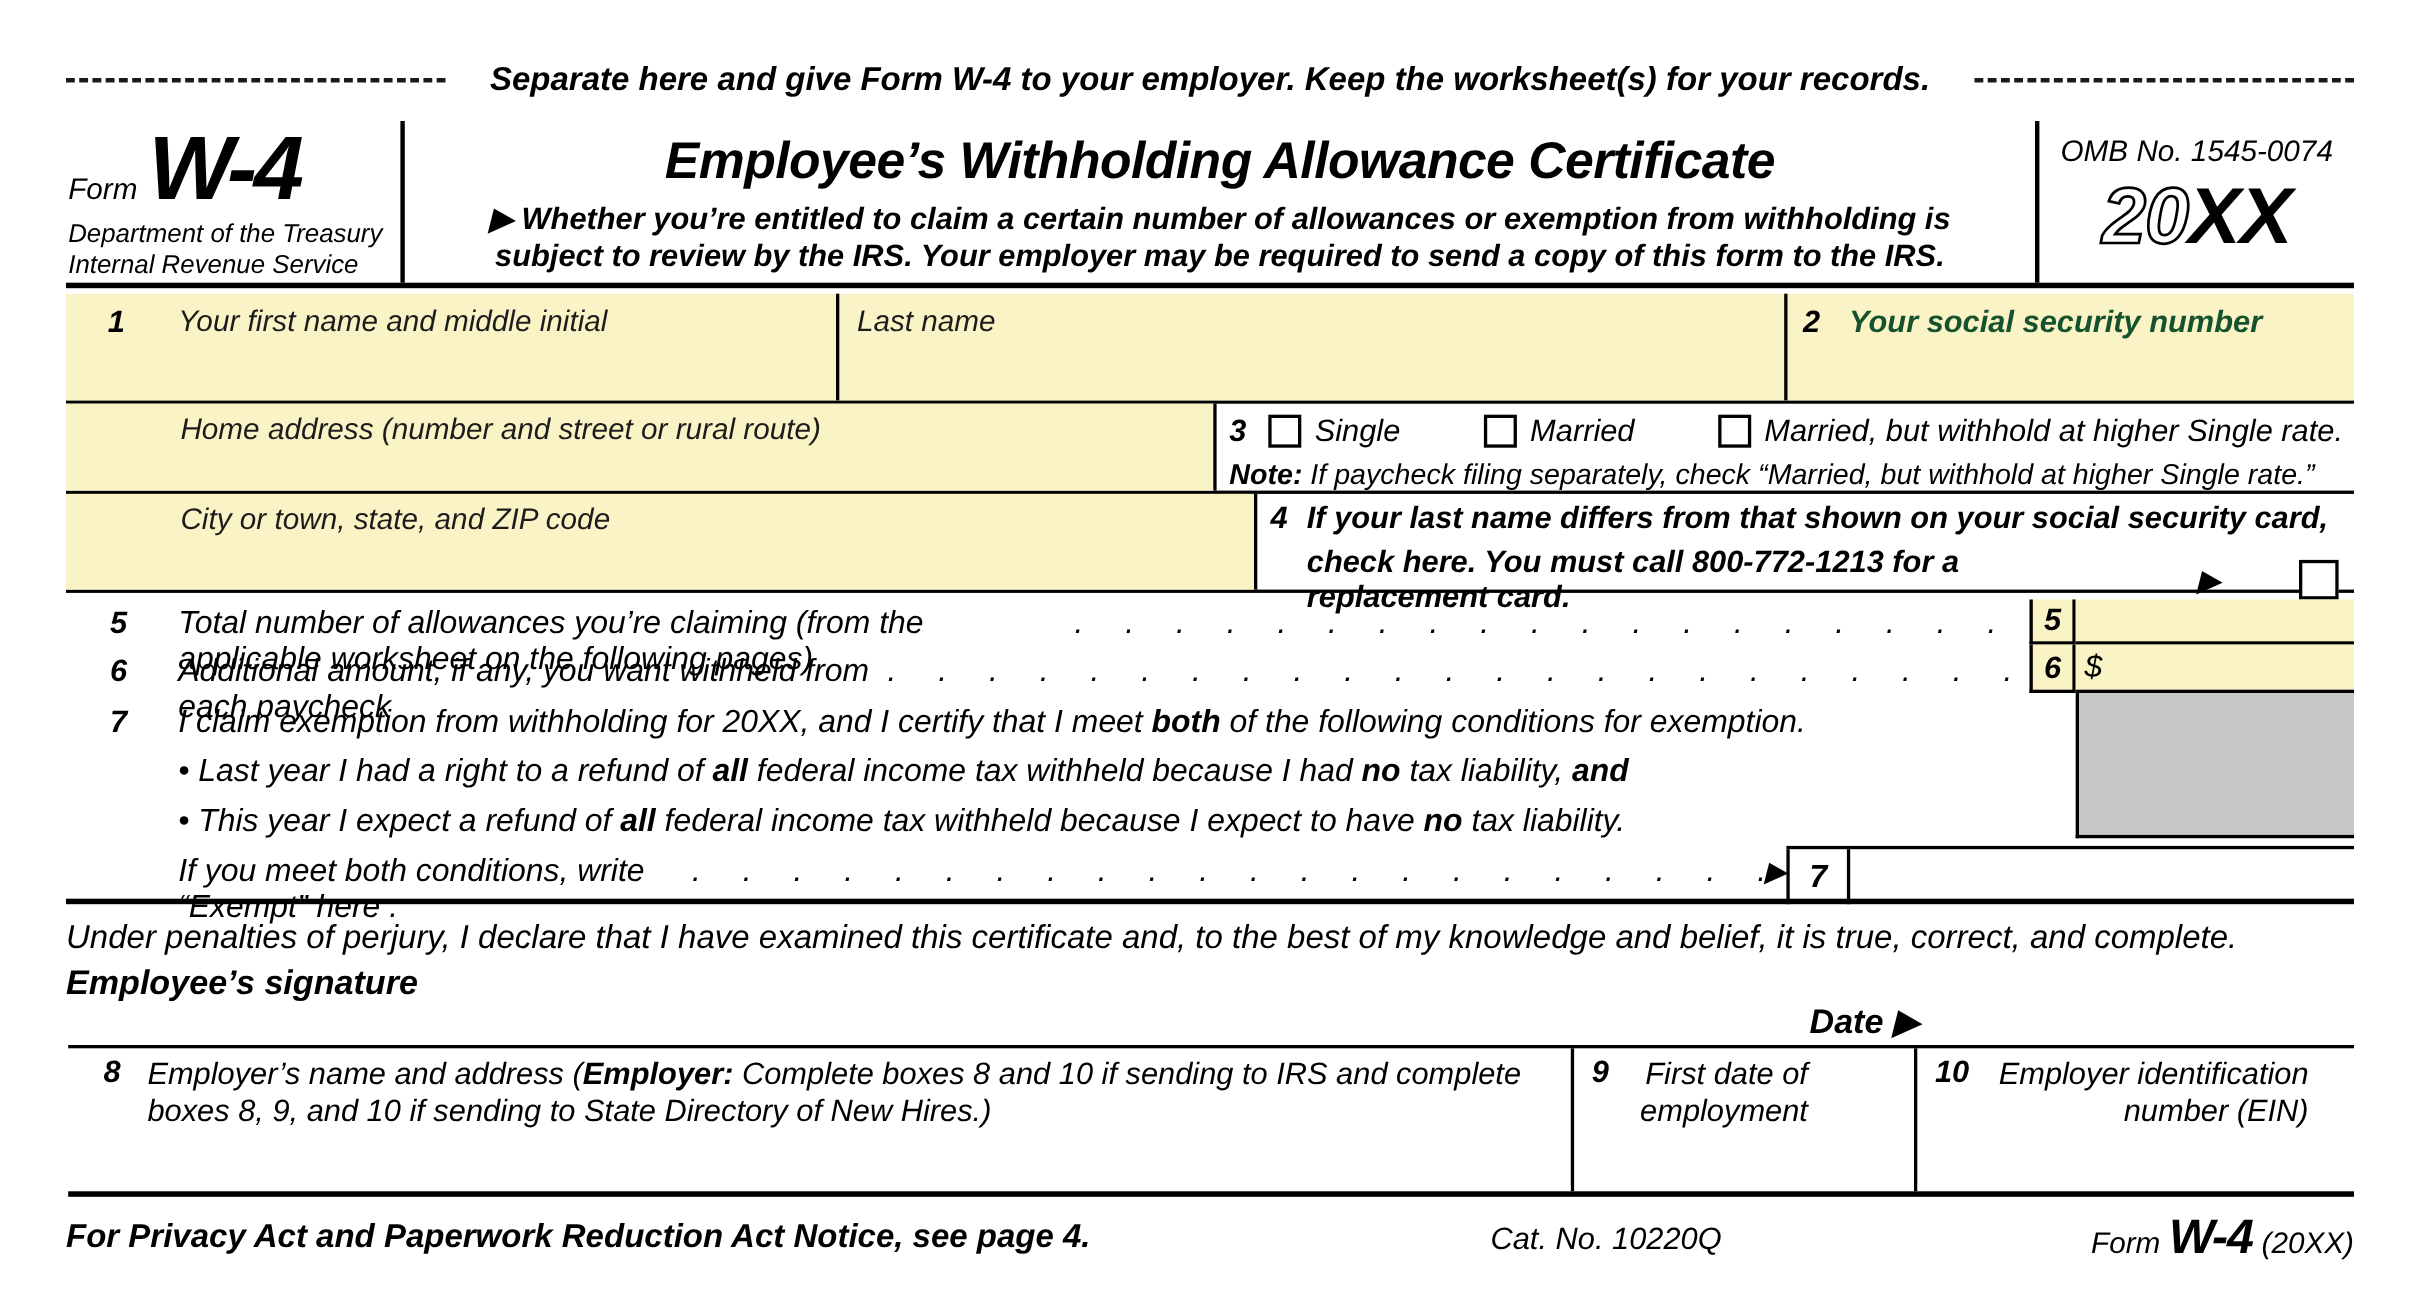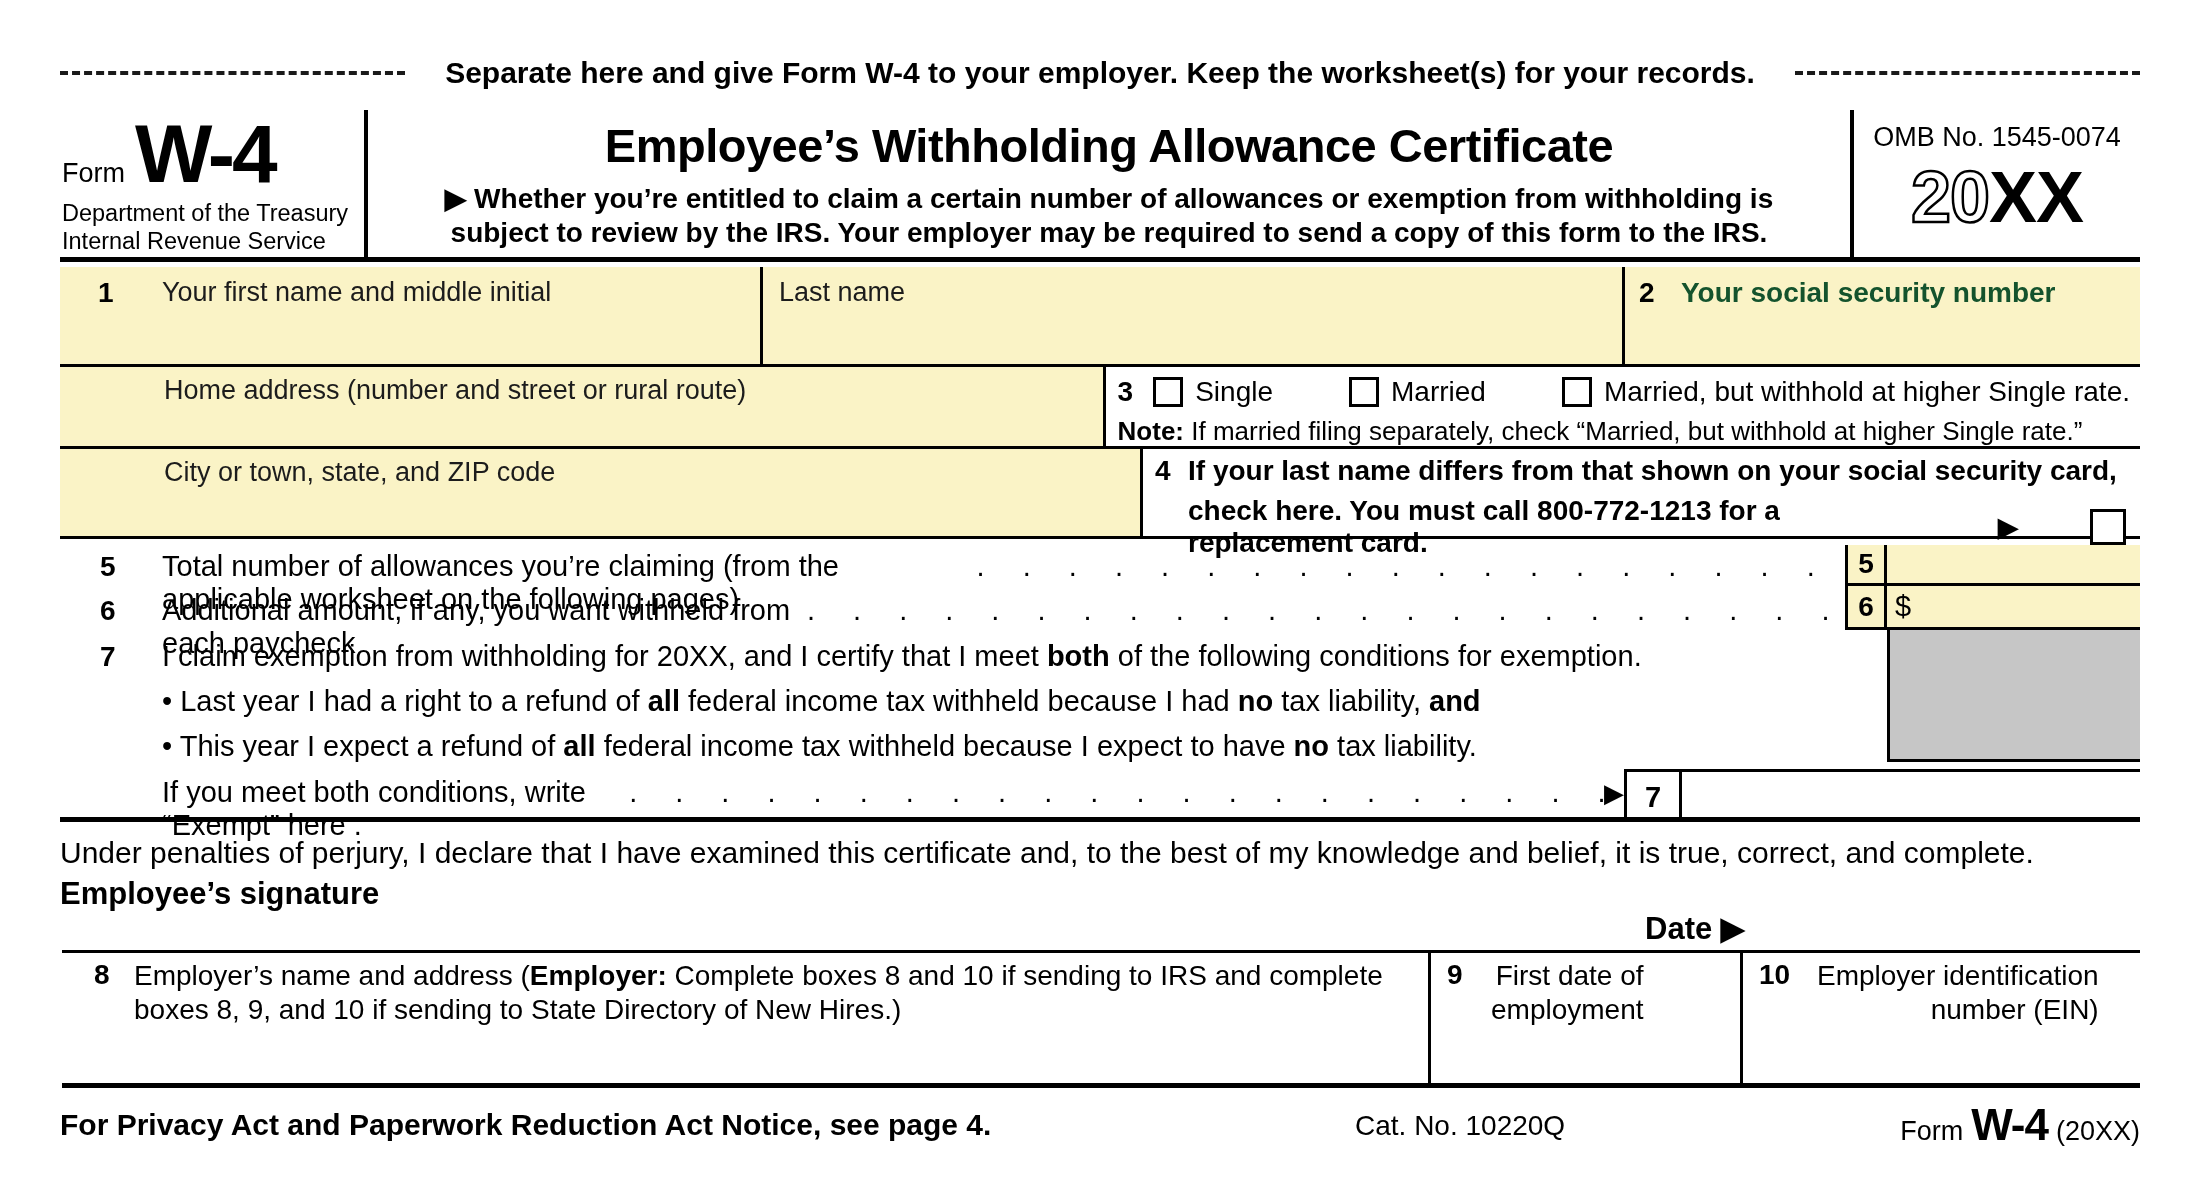--- a/index.html
+++ b/index.html
@@ -1,19 +1,19 @@
 <!DOCTYPE html>
 <html><head>
 <meta charset="utf-8">
 <style>
   * { margin:0; padding:0; box-sizing:border-box; }
   html,body { background:#fff; }
   .page {
     position:relative; width:2200px; height:1196px; background:#fff;
-    font-family:"Liberation Sans", sans-serif; color:#000; overflow:hidden;
+    font-family:"Liberation Sans", sans-serif; color:#000; overflow:hidden;font-style:italic;
   }
   
   .sep-row { position:absolute; left:60px; right:60px; top:56px; display:flex; align-items:center; gap:40px; }
   .sep-dash { flex:1 1 auto; height:0; border-top:4px dashed #1a1a1a; }
   .sep-text { font-size:30px; font-weight:bold; white-space:nowrap; }
   
   .hdr { position:absolute; left:60px; top:110px; width:2080px; height:152px; border-bottom:5px solid #000; display:flex; }
   .hdr-left { width:308px; border-right:4px solid #000; padding:10px 6px 0 2px; }
   .form-line { display:flex; align-items:baseline; gap:10px; }
   .form-word { font-size:27px; }
@@ -162,21 +162,21 @@
         <div class="l3">
           <span class="num">3</span>
           <span class="cb"></span>
           <span class="cb-lbl">Single</span>
           <span class="cb"></span>
           <span class="cb-lbl">Married</span>
           <span class="cb"></span>
           <span class="cb-lbl last">Married, but withhold at higher Single rate.</span>
         </div>
         <div class="note-line">
-          <span class="bold">Note:</span><span> If married filing separately, check “Married, but withhold at higher Single rate.”</span>
+          <span class="bold">Note:</span><span> If paycheck filing separately, check “Married, but withhold at higher Single rate.”</span>
         </div>
       </div>
     </div>
 
     <div class="row3">
       <div class="c3a cell-yellow">
         <span class="flabel">City or town, state, and ZIP code</span>
       </div>
       <div class="c3b">
         <div class="l4a">

